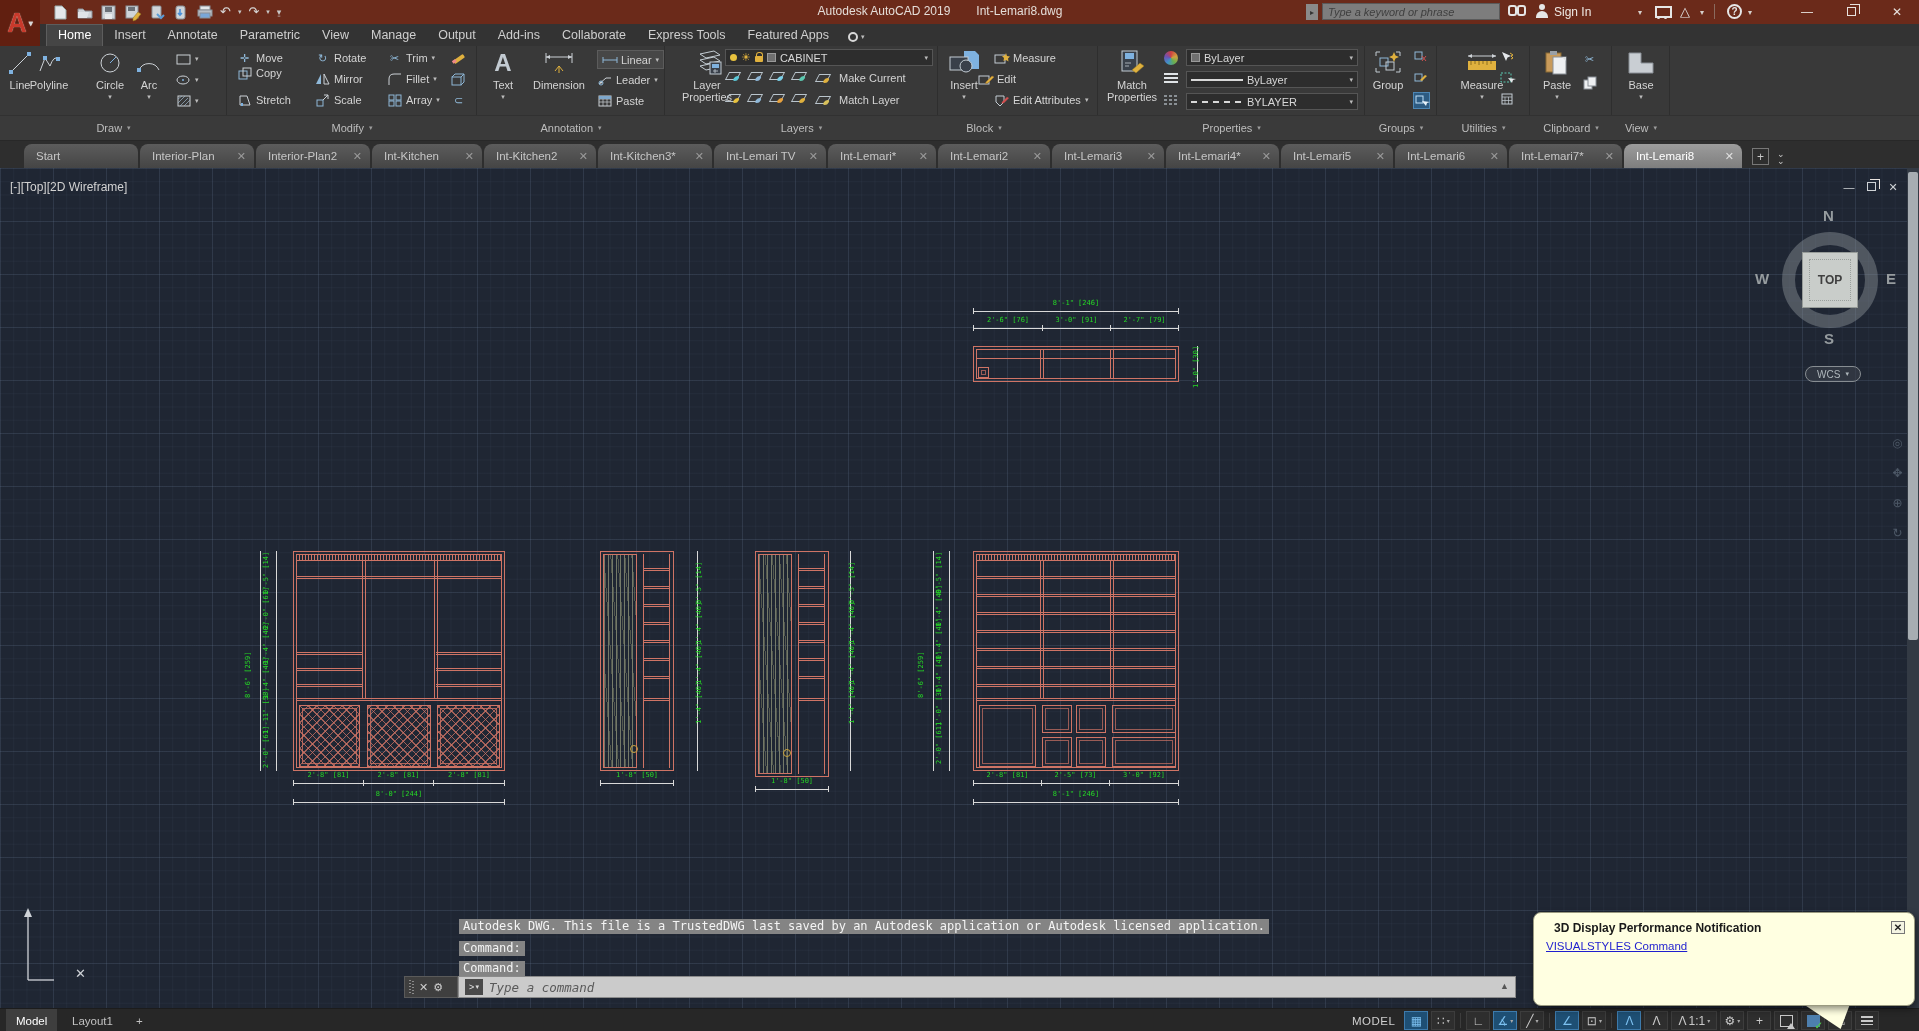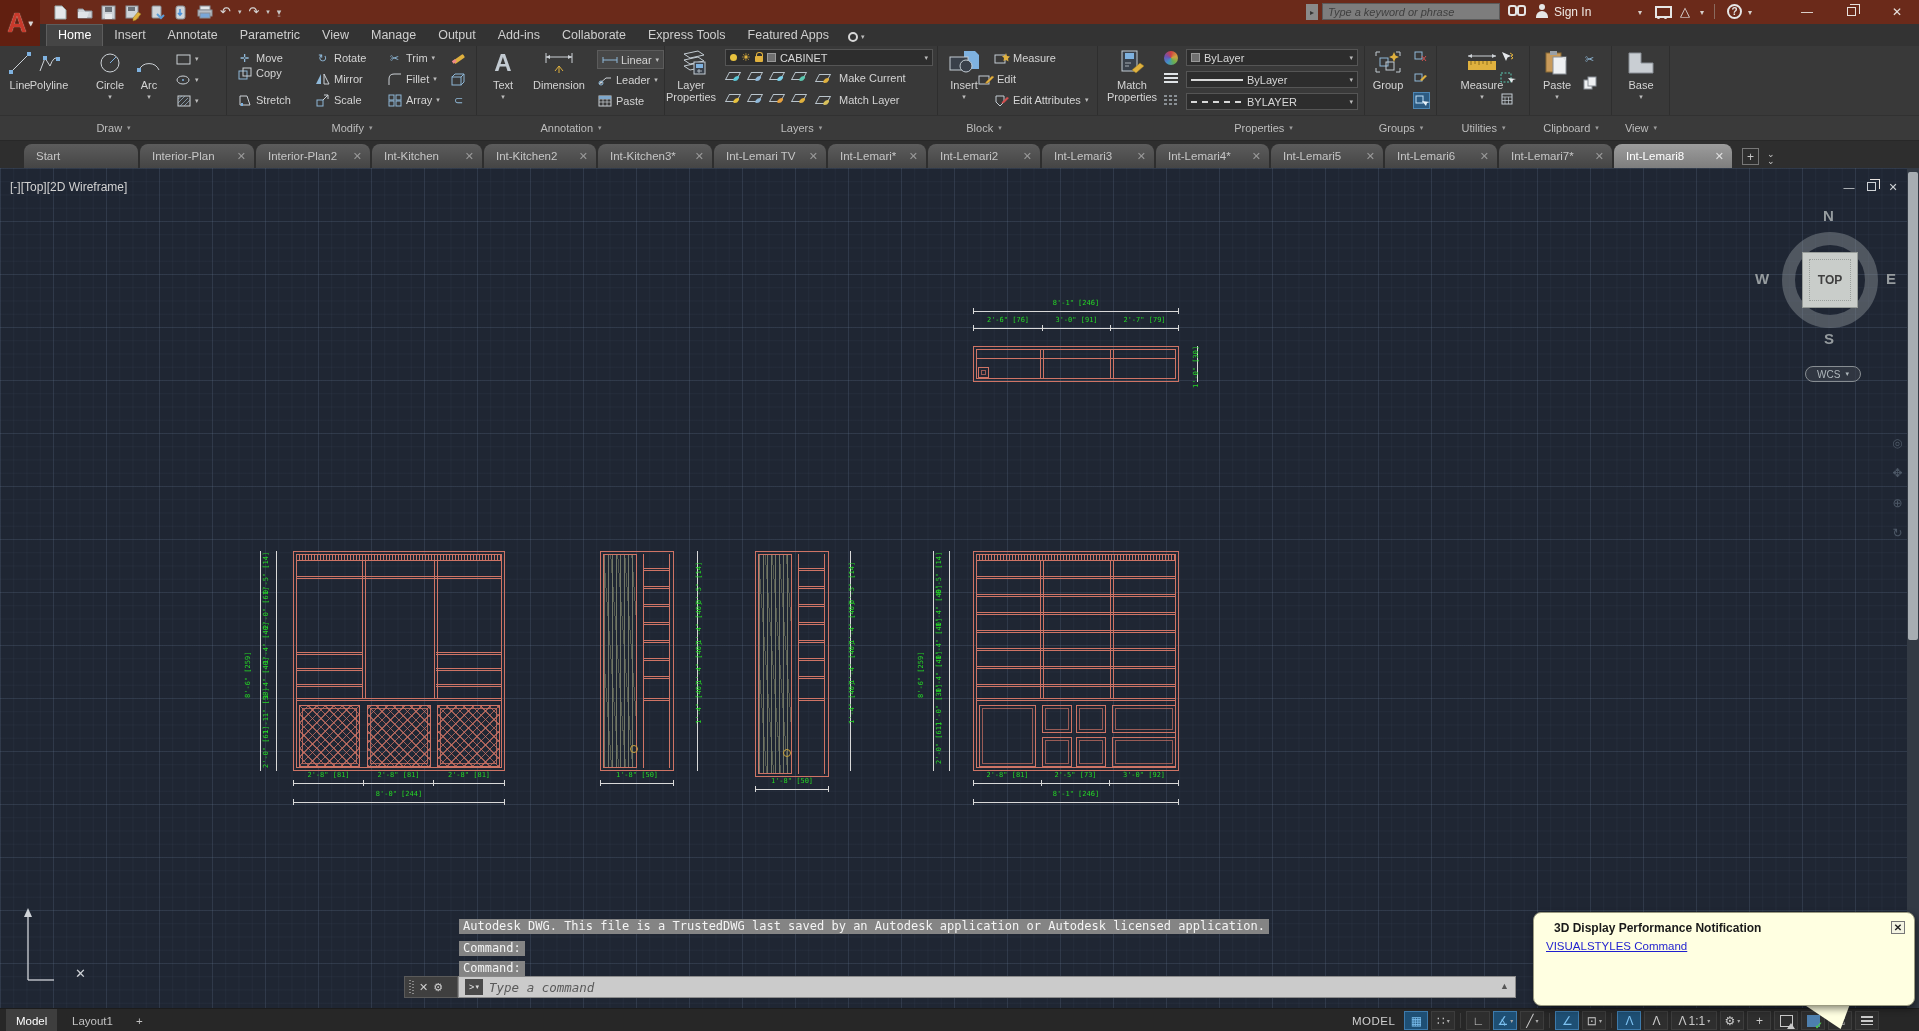--- a/index.html
+++ b/index.html
@@ -171,20 +171,23 @@
 .perfic{width:13px;height:12px;background:#4d7fae;position:relative}
 .perfic::after{content:"✓";position:absolute;right:-3px;bottom:-4px;color:#4fc24f;font-size:10px;font-weight:bold}
 .qprop{position:relative;width:13px;height:12px;border:1px solid #c9c9c9}
 .qprop::after{content:"";position:absolute;right:-3px;bottom:-3px;border-left:4px solid transparent;border-right:4px solid transparent;border-bottom:6px solid #c9c9c9}
 svg{overflow:visible}
 </style>
 </head>
 <body>
 
 <div id="titlebar">
+  <div class="ttl">
+    <span>Autodesk AutoCAD 2019</span><span class="doc">Int-Lemari8.dwg</span>
+  </div>
   <div class="tb-flyout">▸</div>
   <div class="srch">
     <span class="ph">Type a keyword or phrase</span>
   </div>
   <div class="binoc">
       <i></i>
       <i></i>
     </div>
   <div class="person"></div>
   <div class="signin">Sign In</div>
@@ -482,21 +485,21 @@
             <rect x="1" y="1" width="12" height="10" fill="none" stroke="#ccd1d6"></rect>
             <path d="M1 4h12M1 7h12M5 1v10M9 1v10" stroke="#ccd1d6" stroke-width=".7"></path>
             <rect x="1" y="1" width="12" height="3" fill="#7fa8cc"></rect>
           </svg>
         </span>
         <span>Paste</span>
       </div>
   </div>
 
   <div class="panel" style="left:665px;width:273px">
-    <div class="bb" style="left:0;width:52px">
+    <div class="bb" style="left:16px;width:52px">
       <span class="ic">
           <svg width="30" height="26">
             <path d="M8 4l14-3 6 4-14 3z" fill="none" stroke="#c3ccd3"></path>
             <path d="M8 10l14-3 6 4-14 3z" fill="none" stroke="#c3ccd3"></path>
             <path d="M8 16l14-3 6 4-14 3z" fill="none" stroke="#c3ccd3"></path>
             <rect x="18" y="12" width="11" height="12" fill="#39404a" stroke="#c3ccd3"></rect>
             <rect x="20" y="14" width="7" height="4" fill="#7fb2e0"></rect>
             <path d="M21 21h5M23 19v4" stroke="#c3ccd3" stroke-width=".8"></path>
           </svg>
         </span>
@@ -769,21 +772,21 @@
     </div>
   <div class="plab" style="left:477px;width:188px">
       <span>Annotation</span>
     </div>
   <div class="plab" style="left:665px;width:273px">
       <span>Layers</span>
     </div>
   <div class="plab" style="left:904px;width:160px">
       <span>Block</span>
     </div>
-  <div class="plab" style="left:1130px;width:267px">
+  <div class="plab" style="left:1098px;width:267px">
       <span>Properties</span>
     </div>
   <div class="plab" style="left:1365px;width:72px">
       <span>Groups</span>
     </div>
   <div class="plab" style="left:1437px;width:93px">
       <span>Utilities</span>
     </div>
   <div class="plab" style="left:1530px;width:82px">
       <span>Clipboard</span>
@@ -814,21 +817,21 @@
       <span class="x">✕</span>
     </div>
   <div class="ftab" style="width:114px">
       <span>Int-Kitchen3*</span>
       <span class="x">✕</span>
     </div>
   <div class="ftab" style="width:112px">
       <span>Int-Lemari TV</span>
       <span class="x">✕</span>
     </div>
-  <div class="ftab" style="width:98px">
+  <div class="ftab" style="width:108px">
       <span>Int-Lemari*</span>
       <span class="x">✕</span>
     </div>
   <div class="ftab" style="width:112px">
       <span>Int-Lemari2</span>
       <span class="x">✕</span>
     </div>
   <div class="ftab" style="width:112px">
       <span>Int-Lemari3</span>
       <span class="x">✕</span>

